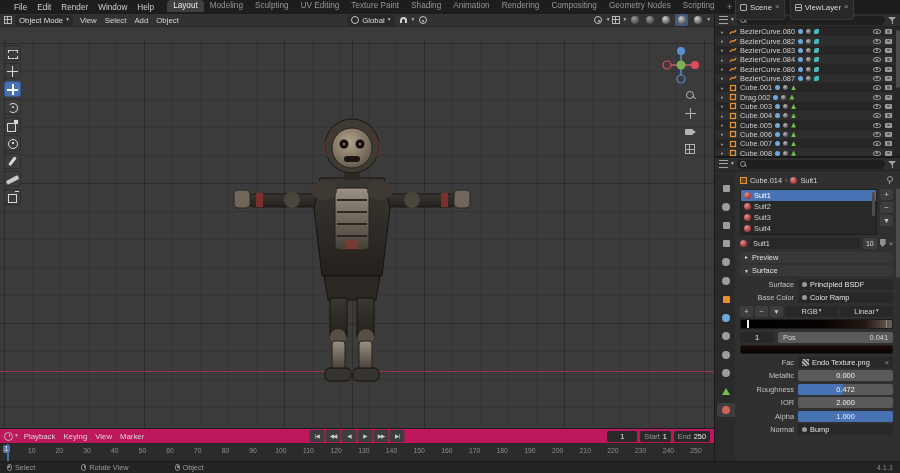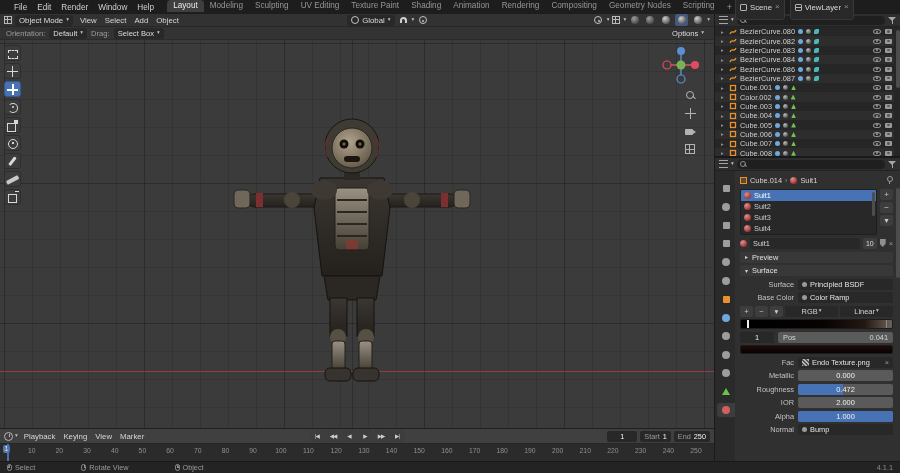--- a/index.html
+++ b/index.html
@@ -99,21 +99,21 @@
 .si-grid::before{left:0;top:0;width:10px;height:10px;background:
  linear-gradient(#d2d2d2 0 1px,transparent 1px 4.5px,#d2d2d2 4.5px 5.5px,transparent 5.5px 9px,#d2d2d2 9px 10px),
  linear-gradient(90deg,#d2d2d2 0 1px,transparent 1px 4.5px,#d2d2d2 4.5px 5.5px,transparent 5.5px 9px,#d2d2d2 9px 10px)}
 .si-hand::before{left:5px;top:0;width:1.4px;height:11px;background:#d2d2d2}
 .si-hand::after{left:0;top:5px;width:11px;height:1.4px;background:#d2d2d2}
 
 .character{position:absolute;left:232px;top:94px;z-index:2}
 
 
 .timeline{position:absolute;left:0;top:428px;width:714px;height:33px;background:#2d2d2d;border-top:1px solid #1f1f1f}
-.tl-header{position:relative;height:15px;background:#404040;border-bottom:1px solid #262626;
+.tl-header{position:relative;height:15px;background:#be185d;border-bottom:1px solid #262626;
  display:flex;align-items:center;gap:2px;padding:0 4px;font-size:7.8px}
 .ic-clock{width:9px;height:9px;border:1px solid #b5b5b5;border-radius:50%;position:relative;flex:none}
 .ic-clock::after{content:"";position:absolute;left:3.6px;top:1.5px;width:1px;height:3px;background:#b5b5b5}
 .transport{position:absolute;left:50%;top:1px;transform:translateX(-50%);display:flex;gap:1px}
 .tbtn{min-width:15px;height:12px;background:#3d3d3d;border-radius:2px;display:flex;align-items:center;
  justify-content:center;color:#ccc;font-size:5.6px;padding:0 2px;letter-spacing:-1px}
 .tl-right{margin-left:auto;display:flex;gap:3px;align-items:center}
 .frame-field{width:30px;height:11px;background:#282828;border-radius:2px;display:flex;align-items:center;
  justify-content:center;font-size:7.5px;color:#f0f0f0}
 .range-field{height:11px;background:#282828;border-radius:2px;display:flex;align-items:center;
@@ -316,37 +316,20 @@
         </span>
       <span class="shade-btn active">
           <span class="sphere"></span>
         </span>
       <span class="shade-btn">
           <span class="sphere"></span>
         </span>
       <span class="caret">▾</span>
     </div>
 
-    <div class="vp-tools-row">
-      <span class="hdr-lbl">Orientation:</span>
-      <span class="hdr-dd">
-        <span>Default</span>
-        <span class="caret">▾</span>
-      </span>
-      <span class="hdr-lbl">Drag:</span>
-      <span class="hdr-dd">
-        <span>Select Box</span>
-        <span class="caret">▾</span>
-      </span>
-      <span class="spacer"></span>
-      <span class="hdr-dd" style="background:transparent">
-        <span>Options</span>
-        <span class="caret">▾</span>
-      </span>
-    </div>
 
     <div class="vp-toolbar">
         <div class="tool">
           <span class="tg tg-select-box"></span>
         </div>
         <div class="tool">
           <span class="tg tg-cursor"></span>
         </div>
         <div class="tool active">
           <span class="tg tg-move"></span>
@@ -629,21 +612,21 @@
             <span class="eye-ic"></span>
             <span class="cam-ic"></span>
           </div>
           <div class="ol-row">
             <span class="ol-caret">▸</span>
             <span class="ol-ic">
               <svg width="8" height="8" viewBox="0 0 8 8">
                 <rect x="1.5" y="1.5" width="5" height="5" fill="none" stroke="#E8912D" stroke-width="1.3"></rect>
               </svg>
             </span>
-            <span class="ol-name">Color.002</span>
+            <span class="ol-name">Drag.002</span>
             <span class="mini mini-wrench"></span>
             <span class="mini mini-mat"></span>
             <span class="mini mini-meshdata"></span>
             <span class="flex1"></span>
             <span class="eye-ic"></span>
             <span class="cam-ic"></span>
           </div>
           <div class="ol-row">
             <span class="ol-caret">▸</span>
             <span class="ol-ic">

